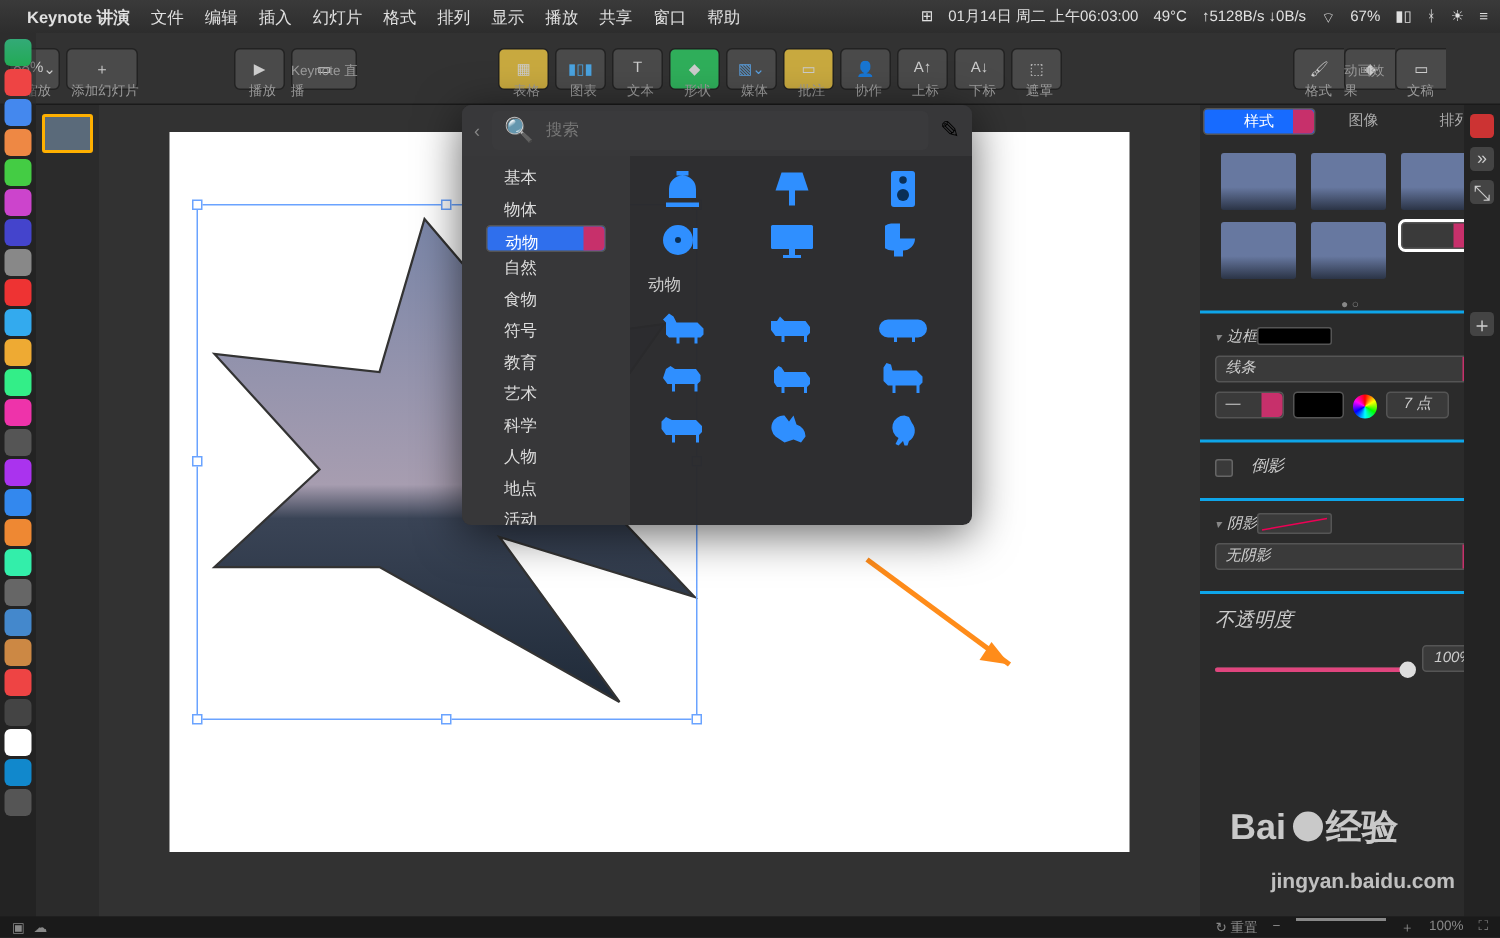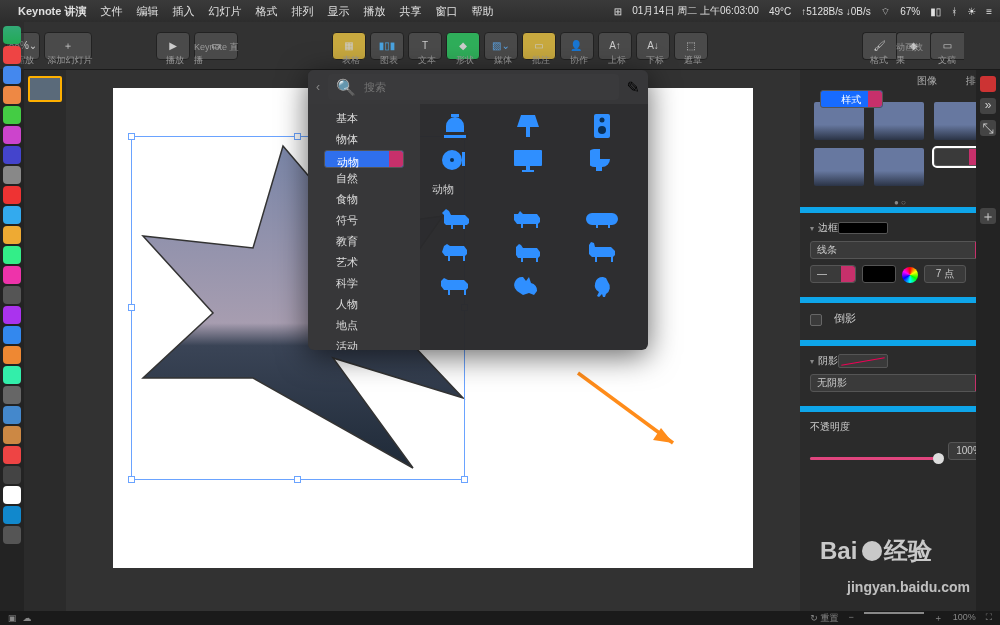--- a/index.html
+++ b/index.html
@@ -46,27 +46,27 @@
 .popover .search { display:flex; align-items:center; gap:8px; height:26px; background:#3a3a3c; border-radius:4px; padding:0 8px; margin:6px 8px 8px; }
 .popover .search input { flex:1; background:none; border:none; color:#ccc; font-size:11px; outline:none; }
 .popover .sectlbl { font-size:11px; color:#ccc; margin:4px 0 4px 2px; }
 .shpgrid { display:grid; grid-template-columns:repeat(3,1fr); gap:6px 28px; padding:4px 8px; }
 .shp { width:34px; height:28px; display:flex; align-items:center; justify-content:center; color:#2f8fff; }
 
 
 .inspector { width:200px; background:#2b2b2b; color:#ccc; font-size:11px; }
 .subtabs { display:flex; height:22px; background:#2b2b2b; }
 .subtab { flex:1; text-align:center; line-height:22px; font-size:10px; color:#aaa; }
-.subtab.sel { background:#176bff; color:#fff; border-radius:3px; margin:20px; line-height:18px; }
+.subtab.sel { background:#176bff; color:#fff; border-radius:3px; margin:2px; line-height:18px; }
 .styles { display:grid; grid-template-columns:repeat(3,1fr); gap:8px; padding:10px 14px; }
 .stylethumb { width:50px; height:38px; background:linear-gradient(180deg,#6778a0 60%,#2b3446); border-radius:2px; }
 .stylethumb.sel { outline:2px solid #fff; }
 .stylelbl { text-align:center; font-size:10px; color:#ccc; margin-top:2px; }
 .dots { text-align:center; color:#888; font-size:8px; margin-top:2px; }
-.section { border-top:6px solid #0ea5e9; padding:8px 10px; }
+.section { border-top:2px solid #0ea5e9; padding:8px 10px;font-style:italic; }
 .sectitle { color:#ccc; font-size:10px; margin-bottom:6px; display:flex; align-items:center; }
 .sectitle::before { content:"▾"; margin-right:4px; color:#888; font-size:8px; }
 .swline { width:50px; height:12px; background:#000; border:1px solid #555; border-radius:2px; float:right; }
 .row { display:flex; align-items:flex-end; gap:6px; margin-bottom:6px; }
 .sel { flex:1; height:18px; background:#3a3a3a; border:1px solid #555; border-radius:3px; font-size:10px; line-height:16px; padding:0 6px; position:relative; }
 .sel::after { content:""; position:absolute; right:0; top:0; bottom:0; width:14px; background:#c7306b; border-radius:0 3px 3px 0; }
 .colorwell { width:34px; height:18px; background:#000; border:1px solid #555; border-radius:3px; }
 .colorwheel { width:16px; height:16px; border-radius:50%; background:conic-gradient(red,yellow,lime,cyan,blue,magenta,red); }
 .stepper { width:42px; height:18px; background:#3a3a3a; border:1px solid #555; border-radius:3px; font-size:10px; line-height:16px; text-align:center; color:#ccc; }
 .shadowprev { width:50px; height:14px; background:#3a3a3a; border:1px solid #555; border-radius:2px; float:right; position:relative; }
@@ -297,21 +297,21 @@
     <div class="section">
       <div class="sectitle">
           <span>阴影</span>
           <div class="shadowprev"></div>
         </div>
       <div class="row">
           <div class="sel"><span>无阴影</span></div>
         </div>
     </div>
     <div class="section">
-      <div style="font-size:10px;margin-bottom:8px">不透明度</div>
+      <div style="font-size:13px;margin-bottom:8px">不透明度</div>
       <div class="row">
         <div class="slider">
             <div class="fill" style="width:100%"></div>
             <div class="knob" style="right:-2px"></div>
           </div>
         <div class="stepper">100%</div>
       </div>
     </div>
   </div>
 </div>

